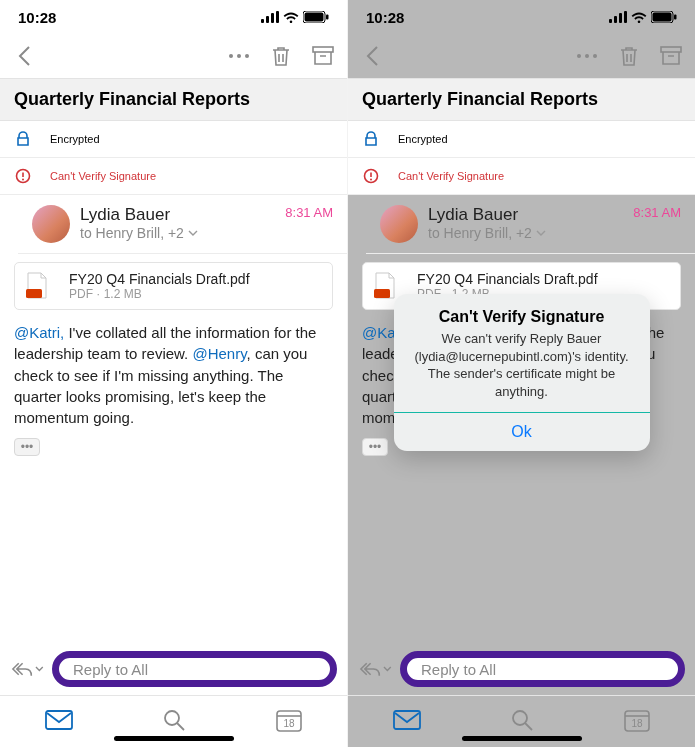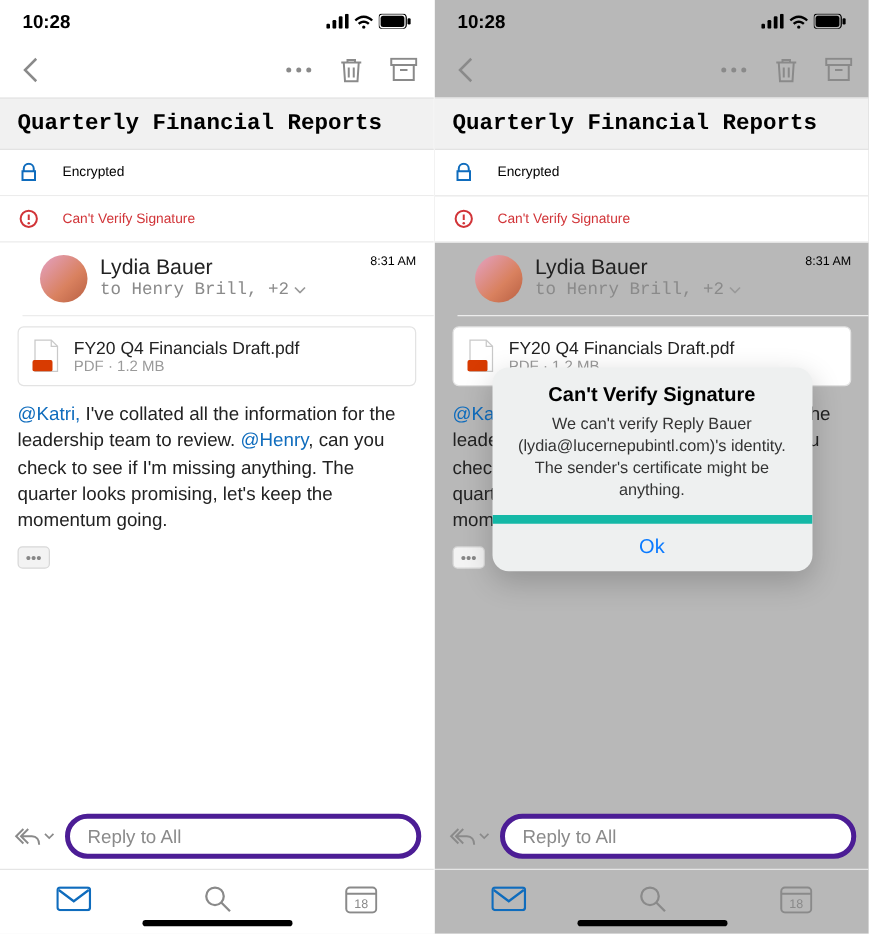--- a/index.html
+++ b/index.html
@@ -60,21 +60,20 @@
   .toolbar-right { display:flex; align-items:center; gap:14px; }
   .icon-btn { width:28px; height:28px; display:flex; align-items:center; justify-content:center; color:#5a5a5a; }
   
   .subject-row {
     background:#f1f1f1;
     padding: 10px 14px;
     border-top: 1px solid #e3e3e3;
     border-bottom: 1px solid #e3e3e3;
     position: relative;
     z-index: 2;
-    font-family: Liberation Mono, monospace;
   }
   .subject-row .subject { font-weight:700; font-size:18px; }
   
   .flag-row {
     display:flex;
     align-items:center;
     gap:18px;
     padding: 9px 14px;
     font-size:11px;
     border-bottom: 1px solid #ececec;
@@ -94,27 +93,27 @@
     z-index: 2;
     margin-left: 18px;
   }
   .avatar {
     width:38px; height:38px; border-radius:50%;
     background: linear-gradient(135deg,#e4a2c4 0%, #d9815f 60%, #b85f42 100%);
     flex:none;
   }
   .sender-main { flex:1; min-width:0; }
   .sender-name { font-size:17px; color:#222; }
-  .sender-to { font-size:14px; color:#8a8a8a; display:flex; align-items:center; gap:4px;font-family:Liberation Mono, monospace; }
-  .sender-time { font-size:10px; color:#000000; white-space:nowrap; }
+  .sender-to { font-size:14px; color:#8a8a8a; display:flex; align-items:center; gap:4px; }
+  .sender-time { font-size:13px; color:#ec4899; white-space:nowrap; }
   
   .attachment-wrap { padding: 8px 14px 0; position:relative; z-index:2; }
   .attachment {
     border:1px solid #e3e3e3; border-radius:5px;
-    padding:8px 10px; display:flex; gap:10px; align-items:center;
+    padding:8px 10px; display:flex; gap:20px; align-items:center;
     background:#fff;
   }
   .att-icon { width:24px; height:28px; flex:none; }
   .att-name { font-size:14px; color:#222; }
   .att-meta { font-size:12px; color:#9a9a9a; }
   
   .mail-body { padding:12px 14px; font-size:15px; line-height:1.42; color:#222; position:relative; z-index:2; flex:1; }
   .mention { color:#0f6cbd; }
   .ellipsis-chip {
     margin-top:10px;
@@ -126,21 +125,21 @@
   }
   
   .reply-row {
     padding:8px 10px;
     display:flex; align-items:center; gap:8px;
     position:relative; z-index:2;
   }
   .reply-icon { width:34px; display:flex; align-items:center; gap:2px; color:#7a7a7a; }
   .reply-pill {
     flex:1; height:36px;
-    border:4px solid #4c1d95; border-radius:18px;
+    border:7px solid #4c1d95; border-radius:18px;
     display:flex; align-items:center; padding:0 14px;
     color:#8a8a8a; font-size:15px;
     background:#fff;
   }
   
   .tabbar {
     height:52px;
     display:flex; align-items:center; justify-content:space-around;
     border-top:1px solid #e5e5e5;
     position:relative; z-index:2;
@@ -162,21 +161,21 @@
     box-shadow:0 8px 24px rgba(0,0,0,0.2);
     z-index:5;
     overflow:hidden;
     text-align:center;
     font-size:13px;
   }
   .dialog .dlg-body { padding:14px 16px 12px; }
   .dialog .dlg-title { font-weight:700; font-size:16px; margin-bottom:4px; }
   .dialog .dlg-msg { color:#333; line-height:1.35; }
   .dialog .dlg-btn {
-    border-top:7px solid #14b8a6;
+    border-top:1px solid #14b8a6;
     color:#0a7aff; font-size:16px;
     padding:10px 0;
   }
   
   .phone.dimmed .subject-row,
   .phone.dimmed .flag-row,
   .phone.dimmed .sender-row,
   .phone.dimmed .attachment,
   .phone.dimmed .mail-body,
   .phone.dimmed .reply-pill,

